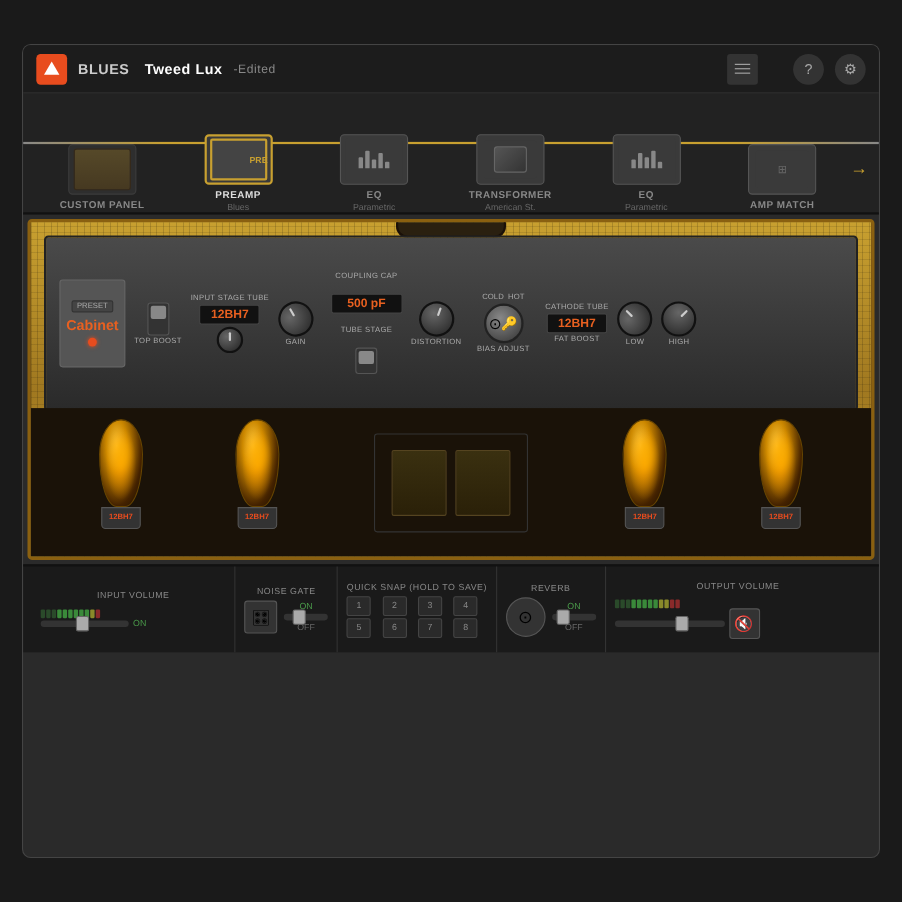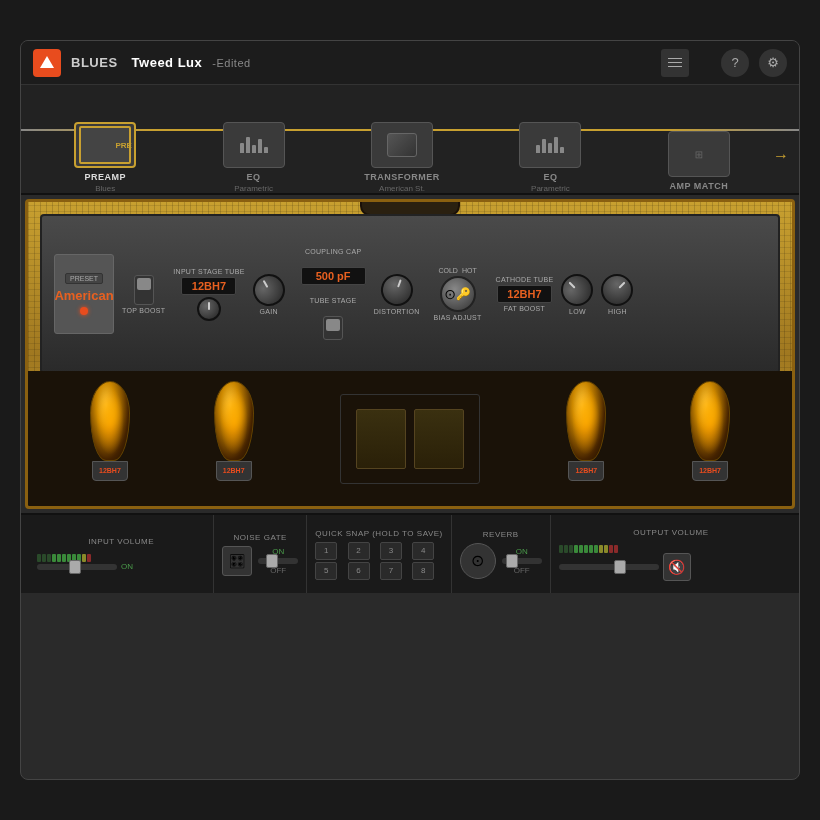--- a/index.html
+++ b/index.html
@@ -546,20 +546,27 @@
       </div>
     </div>
     <div style="width:12px;"></div>
     <div class="help-btn">?</div>
     <div class="settings-btn">⚙</div>
   </div>
 
   <div class="chain-bar">
     <div class="chain-line"></div>
 
+    <div class="chain-item">
+      <div class="chain-icon dim">
+        <div class="icon-amp"></div>
+      </div>
+      <span class="chain-label">CUSTOM PANEL</span>
+      <span class="chain-sublabel"></span>
+    </div>
 
     <div class="chain-item">
       <div class="chain-icon active">
         <div class="icon-preamp">
           <div style="font-size:8px;color:#c8a030;font-weight:bold;">PRE</div>
         </div>
       </div>
       <span class="chain-label active">PREAMP</span>
       <span class="chain-sublabel">Blues</span>
     </div>
@@ -624,21 +631,21 @@
   </div>
 
   <div class="amp-section">
     <div class="amp-tweed"></div>
     <div class="amp-handle"></div>
 
     <div class="amp-panel">
 
       <div class="preset-box">
         <div class="preset-box-label">PRESET</div>
-        <div class="preset-box-value">American</div>
+        <div class="preset-box-value">Cabinet</div>
         <div class="led-dot"></div>
       </div>
 
       <div class="control-group">
         <div class="toggle-switch"></div>
         <span class="control-label">TOP BOOST</span>
       </div>
 
       <div class="control-group">
         <span class="control-label">INPUT STAGE TUBE</span>

